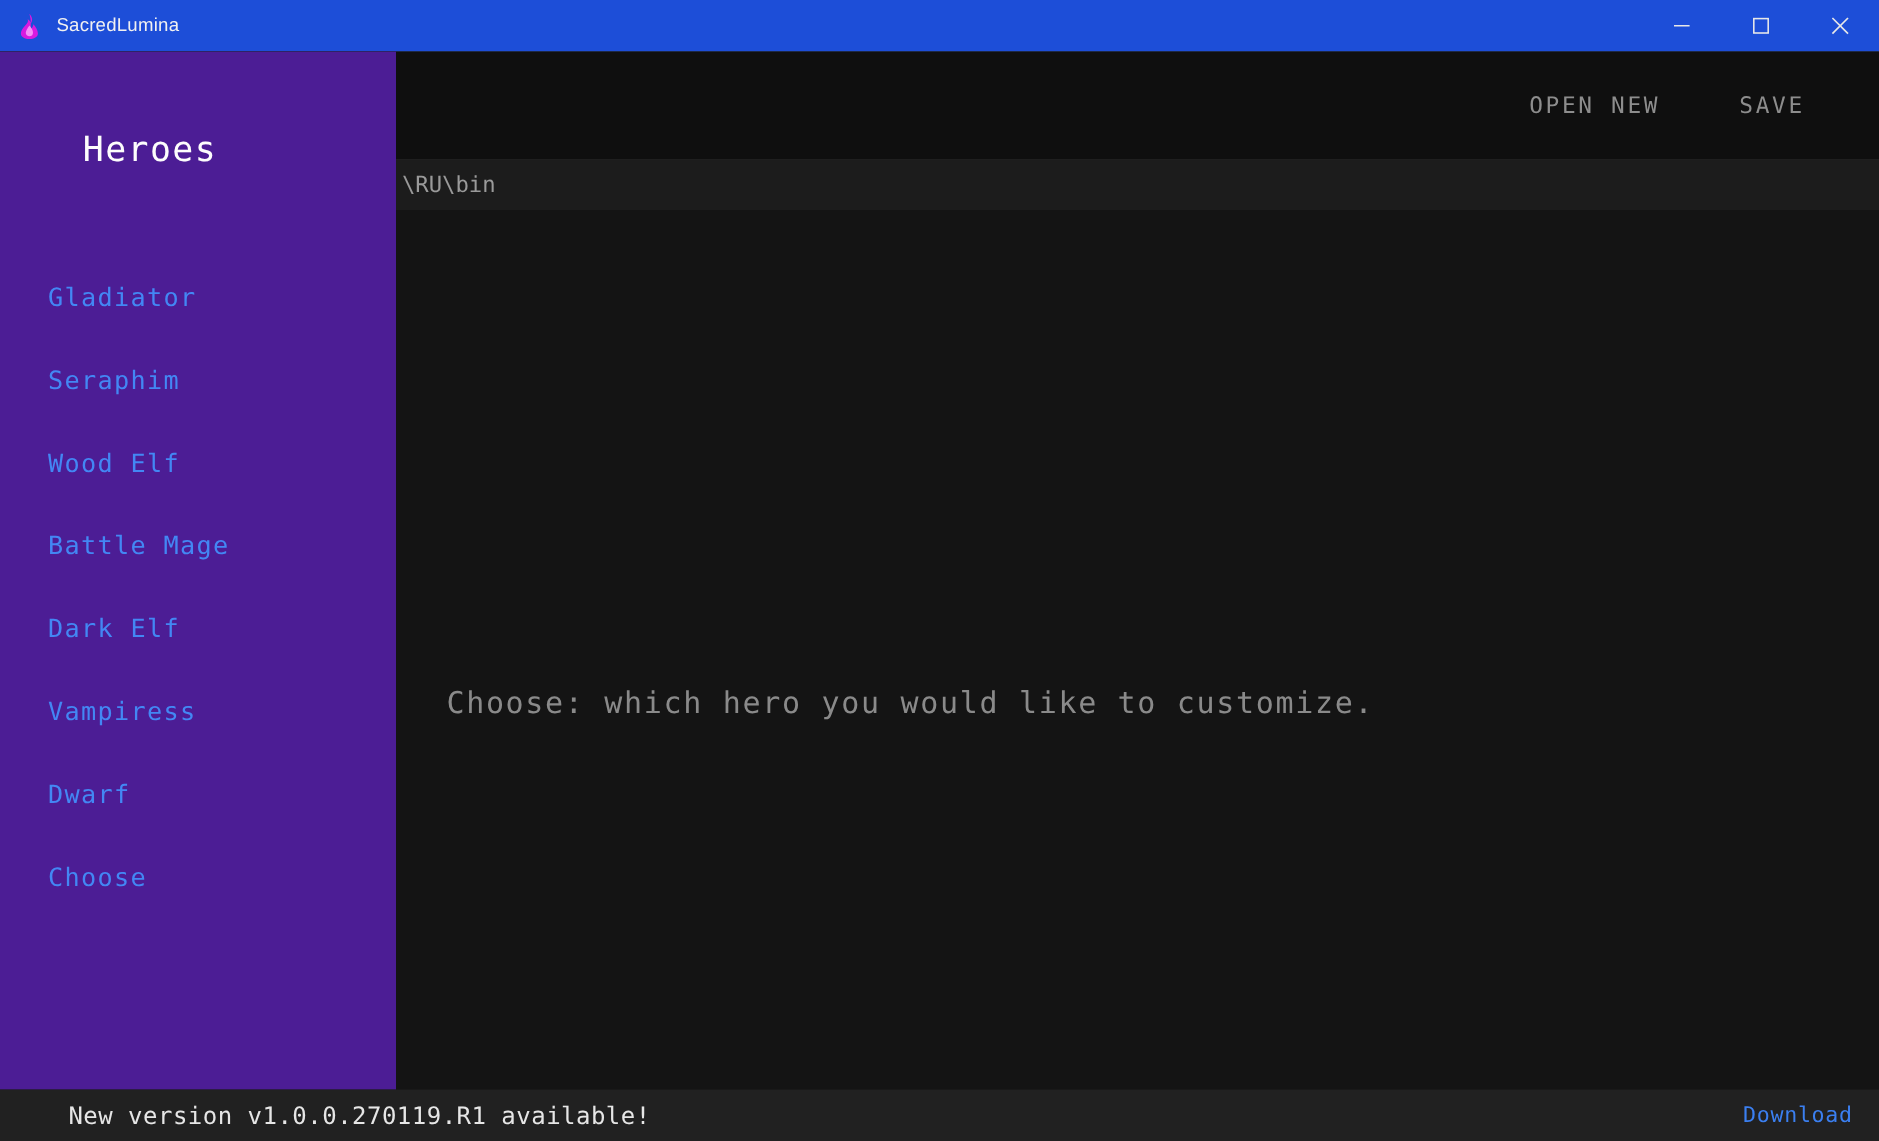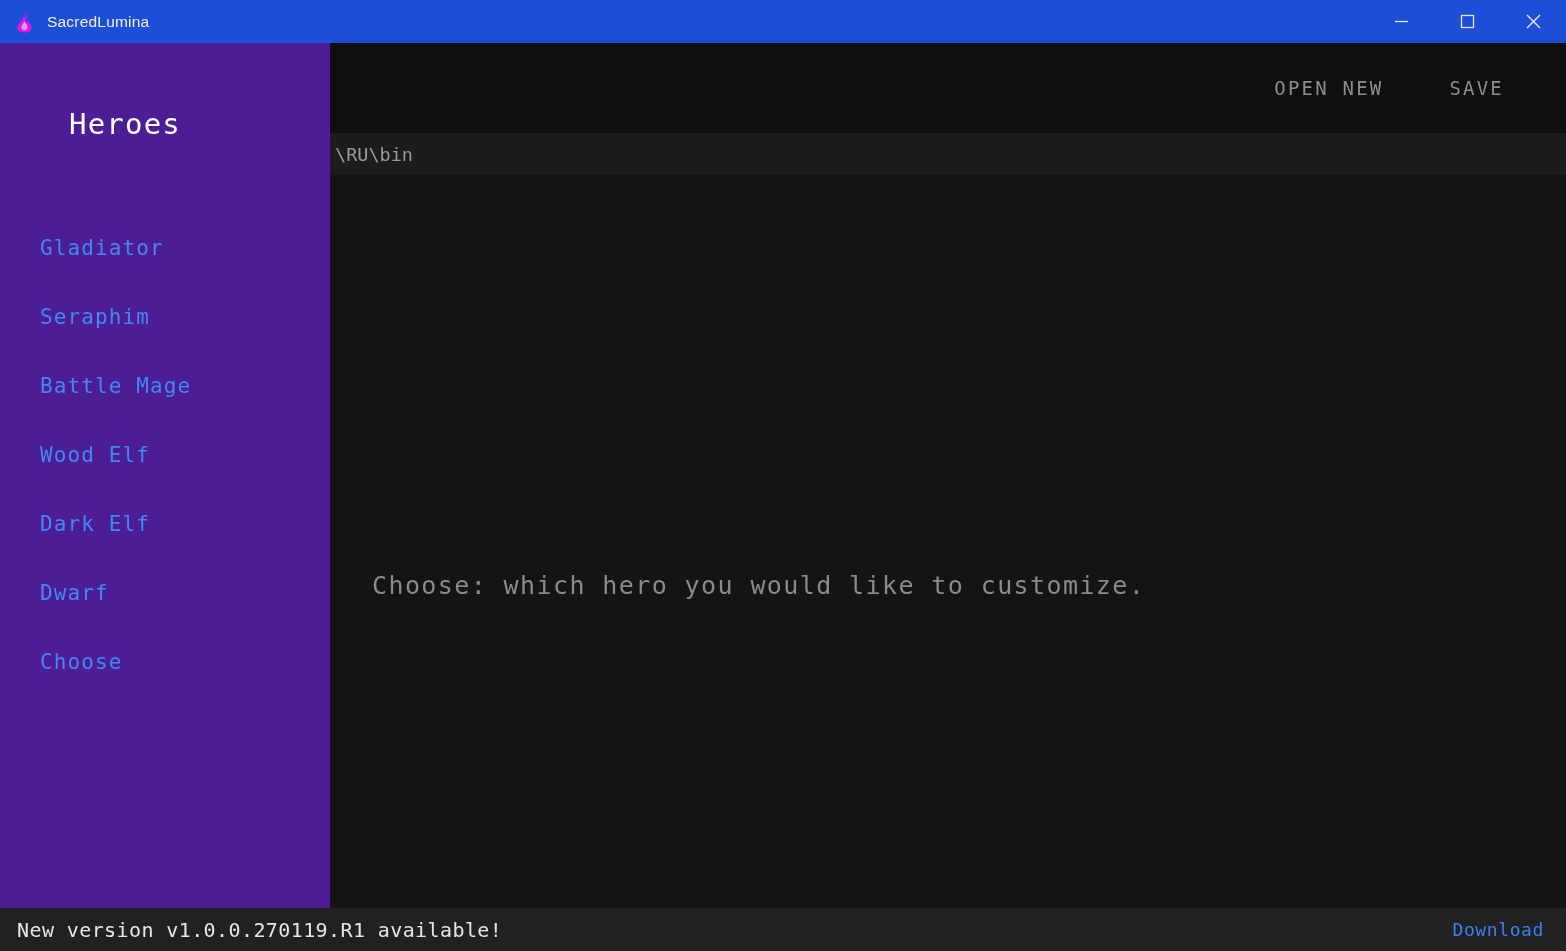--- a/index.html
+++ b/index.html
@@ -85,21 +85,21 @@
   .side-item{
     height:69px; padding-left:40px; display:flex; align-items:center;
   }
   .side-item span{
     color:#4387f4; font-size:21px; letter-spacing:1.1px; white-space:nowrap;
   }
 
   
   .statusbar{
     position:absolute; left:0; top:908px; width:1566px; height:43px;
-    background:#212121; display:flex; align-items:center;
+    background:#212121; display:flex; align-items:center;padding-left:40px;
   }
   .status-text{
     margin-left:17px; color:#e6e6e6; font-size:20px; letter-spacing:.4px;
     white-space:nowrap;
   }
   .status-spacer{ flex:1 1 auto; }
   .status-link{
     margin-right:22px; color:#3b7ff0; font-size:18px; letter-spacing:.6px;
     white-space:nowrap;
   }
@@ -163,27 +163,30 @@
   <div class="sidebar">
     <div class="side-title">Heroes</div>
     <div class="side-list">
       <div class="side-item">
         <span>Gladiator</span>
       </div>
       <div class="side-item">
         <span>Seraphim</span>
       </div>
       <div class="side-item">
+        <span>Wood Elf</span>
+      </div>
+      <div class="side-item">
         <span>Battle Mage</span>
       </div>
       <div class="side-item">
-        <span>Wood Elf</span>
-      </div>
-      <div class="side-item">
         <span>Dark Elf</span>
+      </div>
+      <div class="side-item">
+        <span>Vampiress</span>
       </div>
       <div class="side-item">
         <span>Dwarf</span>
       </div>
       <div class="side-item">
         <span>Choose</span>
       </div>
     </div>
   </div>
 

